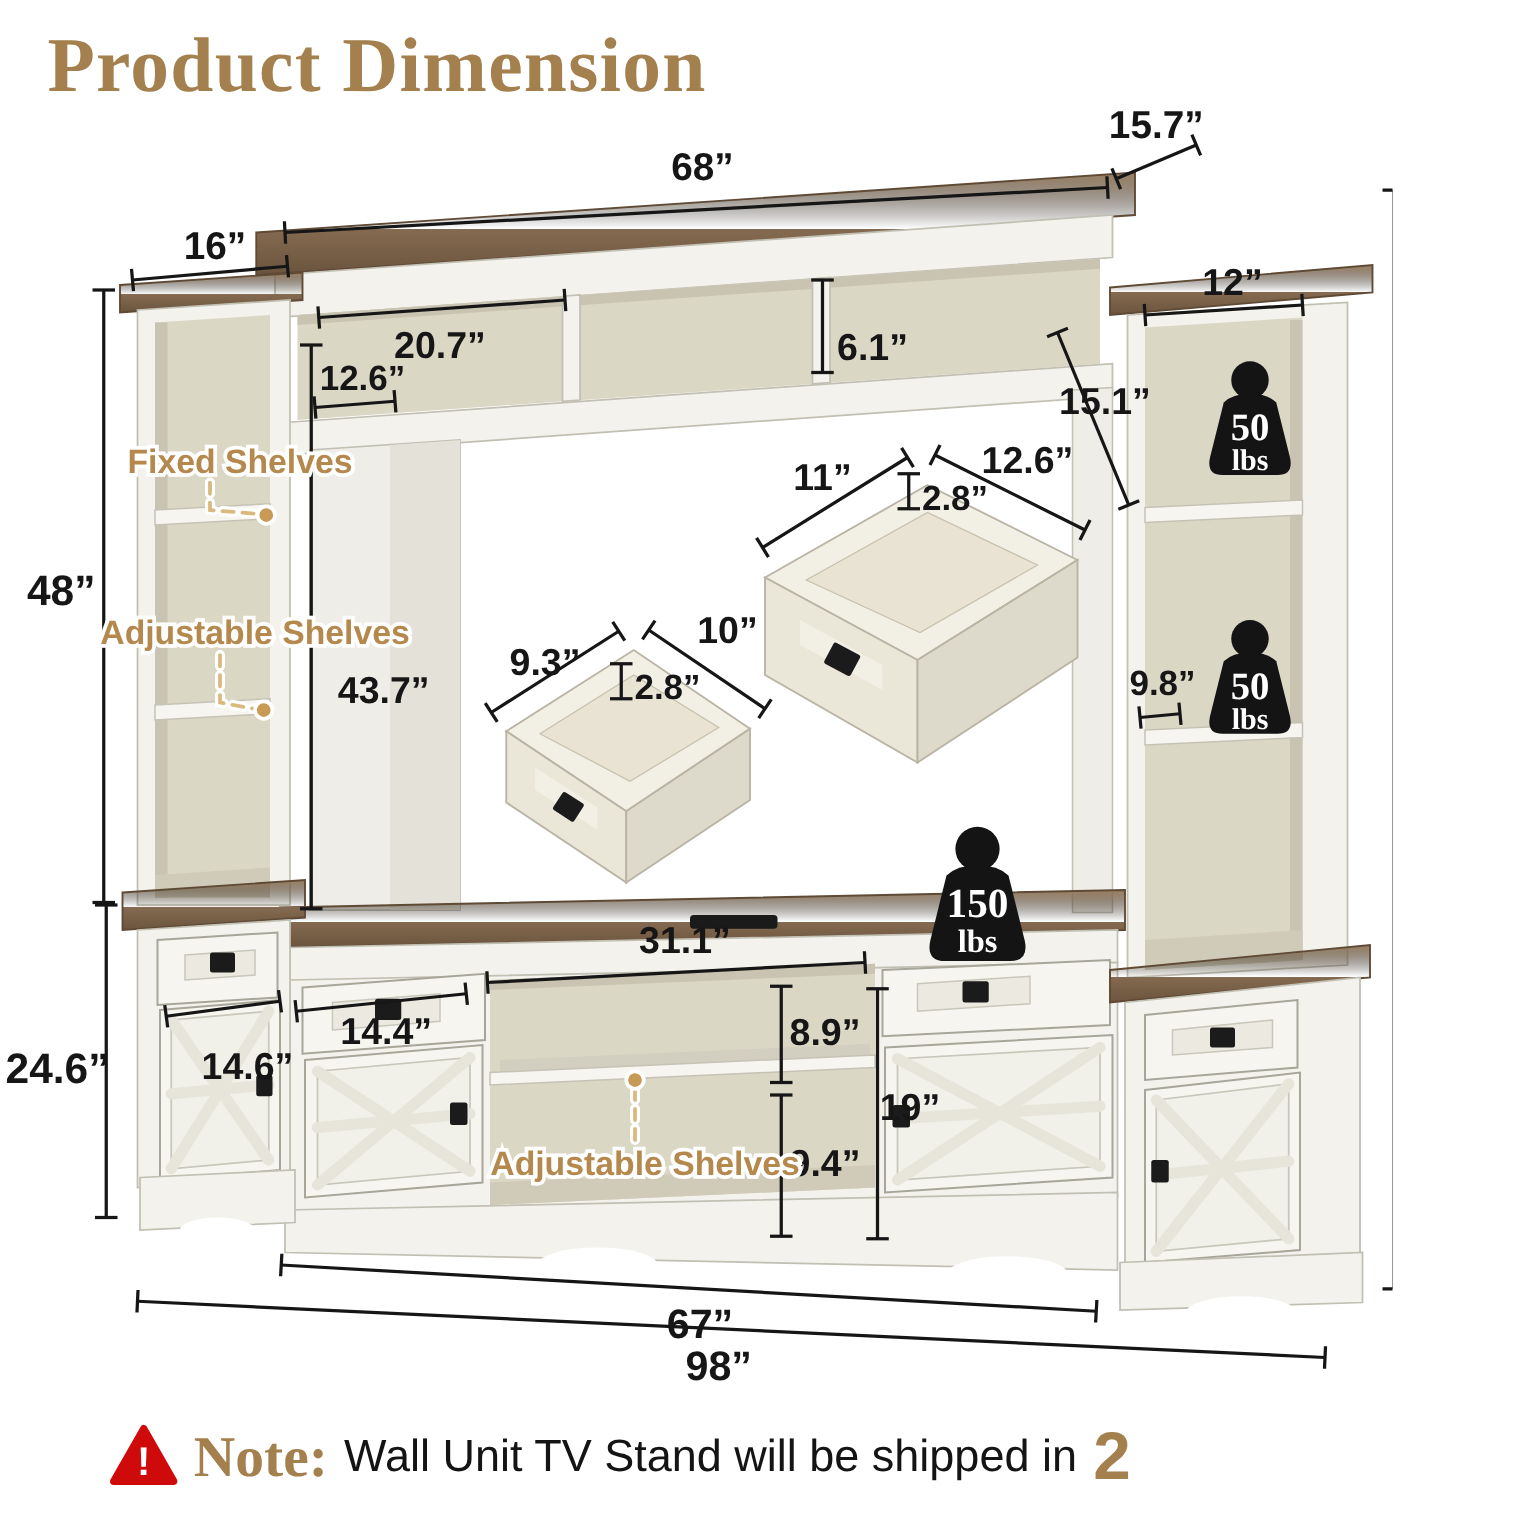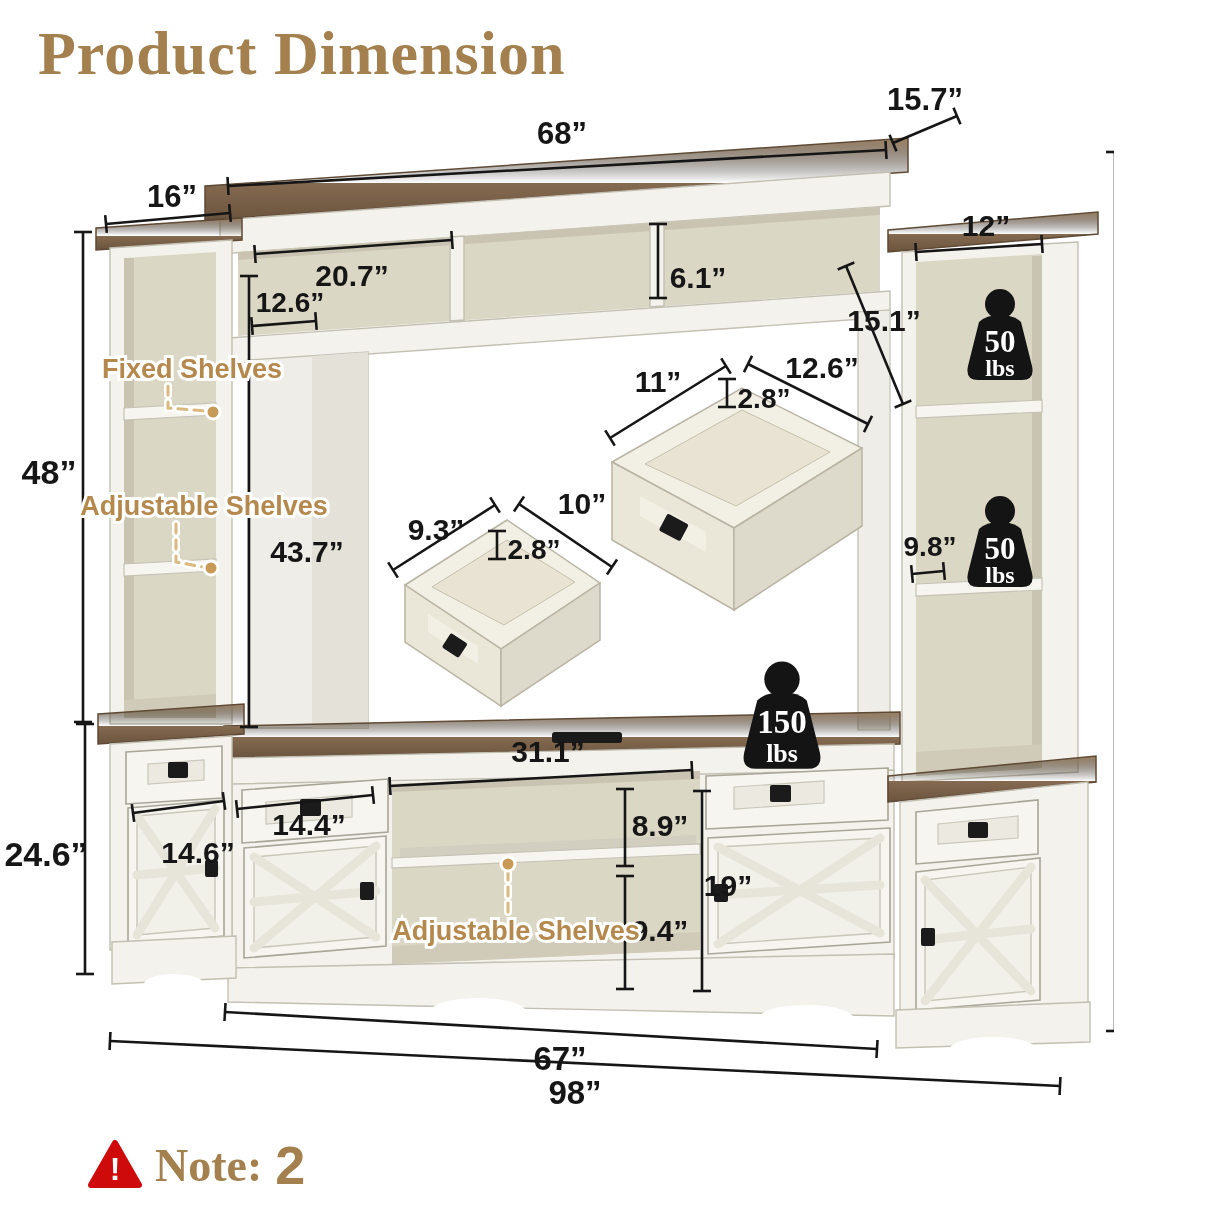--- a/index.html
+++ b/index.html
@@ -265,16 +265,17 @@
       <text class="shelfLabel" x="516" y="940">Adjustable Shelves</text>
     </g>
   </svg>
 
   <div class="note">
     <svg width="54" height="52" viewBox="0 0 54 52">
       <path d="M27,4 L51,46 L3,46 Z" fill="#cf0a0a" stroke="#cf0a0a" stroke-width="6" stroke-linejoin="round"></path>
       <text x="27" y="41" text-anchor="middle" font-size="32" font-weight="bold" fill="#ffffff" font-family="Liberation Sans, sans-serif">!</text>
     </svg>
     <span class="nlabel">Note:</span>
+    <span class="ntext">Wall Unit TV Stand will be shipped in</span>
     <span class="ncount">2</span>
   </div>
 
 </div>
 
 </body></html>

